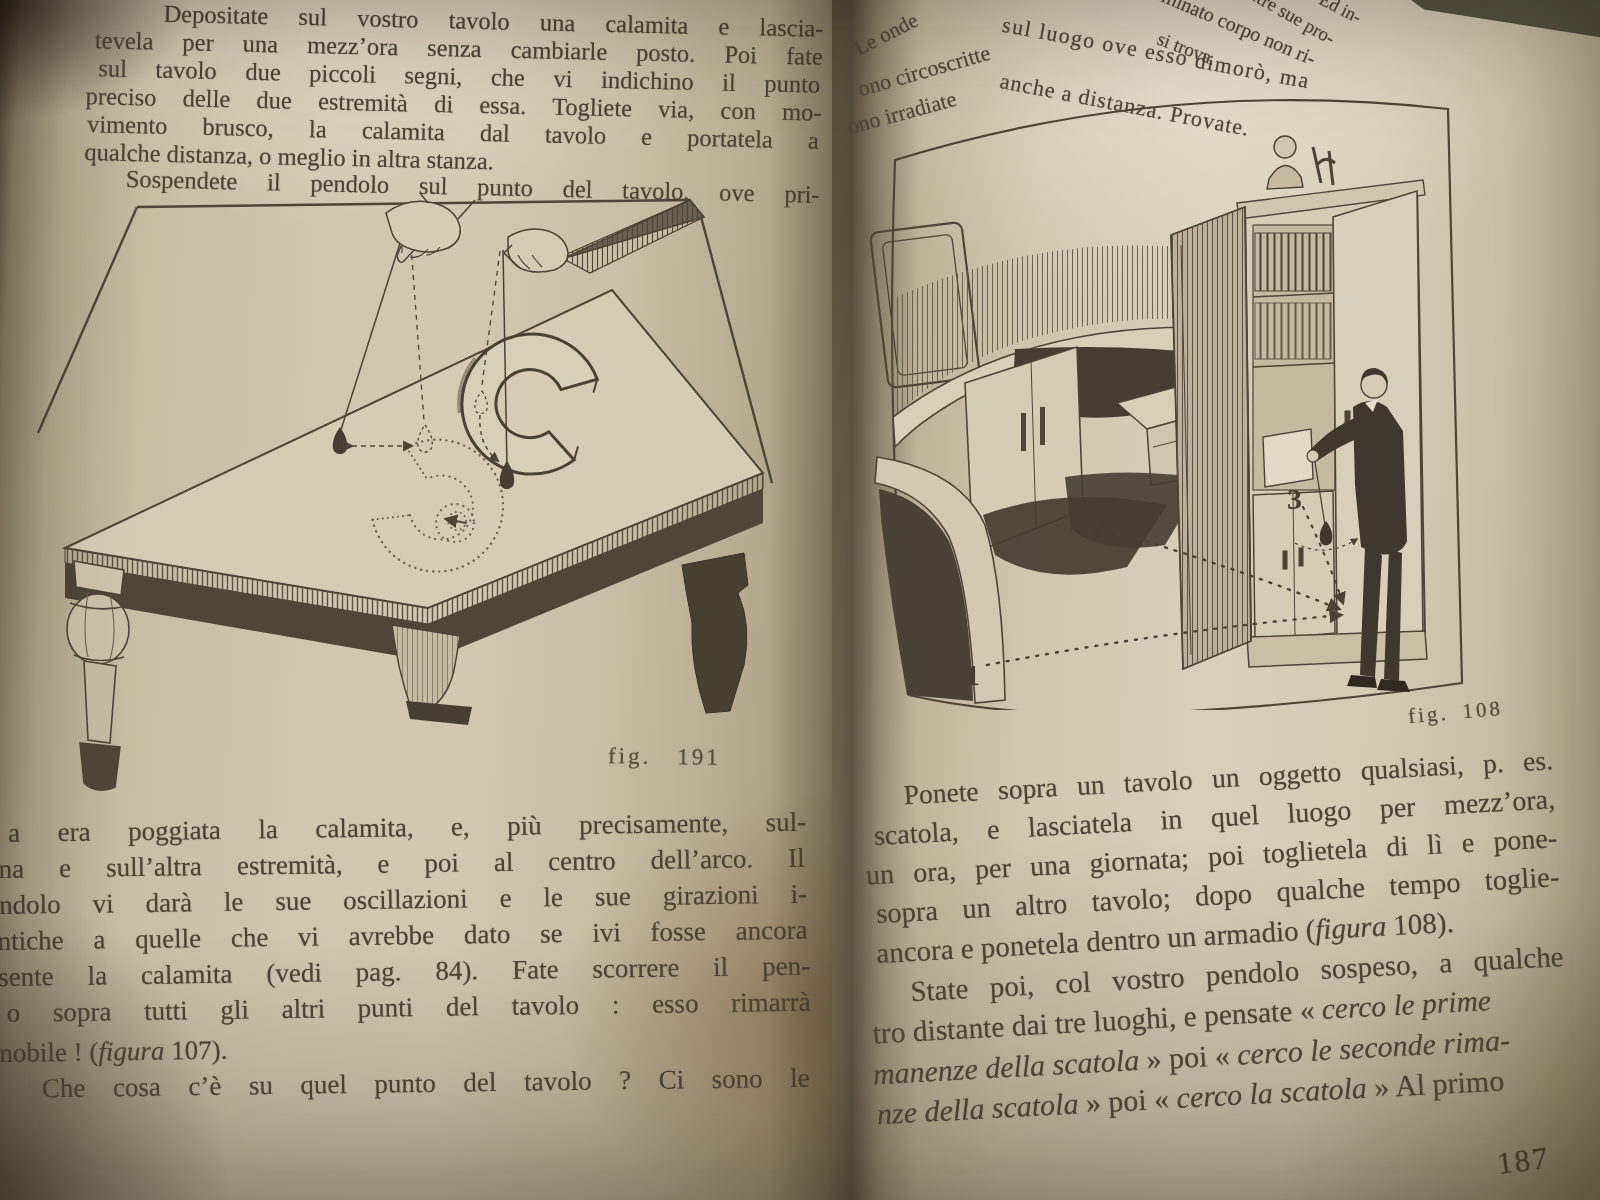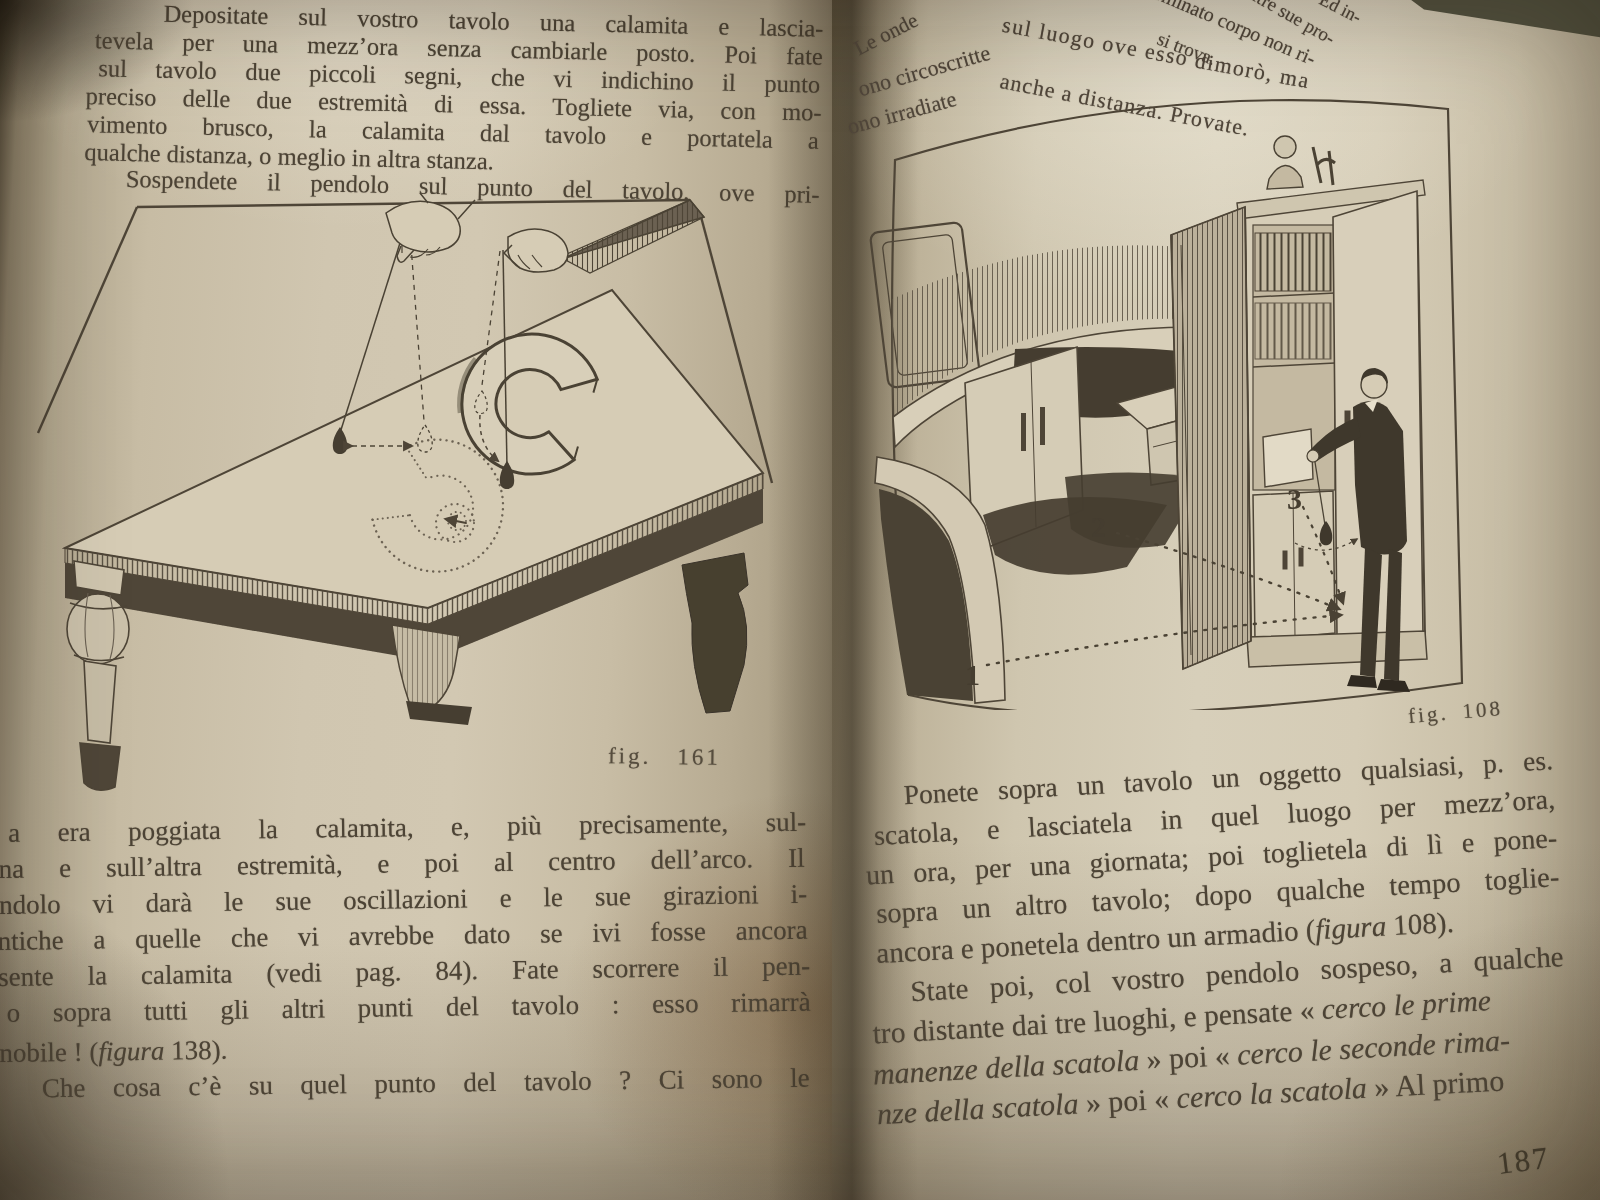--- a/index.html
+++ b/index.html
@@ -142,32 +142,32 @@
         <path d="M398 10 L390 0 M428 26 L445 7" fill="none"></path>
       </g>
       <g stroke="#4a4234" stroke-width="1.5" fill="#d6ccb5">
         <path d="M478 44 Q498 32 518 38 Q536 44 538 60 Q538 72 524 77 Q504 82 490 75 Q478 68 478 56 Z"></path>
         <path d="M490 75 L480 66 L474 60 L482 52" fill="none"></path>
         <path d="M500 76 Q492 70 488 62 M512 74 Q506 68 502 62" fill="none" stroke-width="1.2"></path>
       </g>
     </svg>
 
     <div class="tl cap" style="left:608px;top:744px;font-size:23px;transform:rotate(0.8deg);">
-      <span>fig.</span><span style="display:inline-block;width:26px;"></span><span>161</span>
+      <span>fig.</span><span style="display:inline-block;width:26px;"></span><span>191</span>
     </div>
 
     <div style="position:absolute;left:-6px;top:818px;width:820px;transform:rotate(-0.8deg);transform-origin:0 0;font-size:27px;">
       <span class="tl j" style="left:14px;top:0;width:798px;">a era poggiata la calamita, e, più precisamente, sul-</span>
       <span class="tl j" style="left:4px;top:36px;width:806px;">na e sull’altra estremità, e poi al centro dell’arco. Il</span>
       <span class="tl j" style="left:4px;top:72px;width:808px;">ndolo vi darà le sue oscillazioni e le sue girazioni i-</span>
       <span class="tl j" style="left:2px;top:108px;width:810px;">ntiche a quelle che vi avrebbe dato se ivi fosse ancora</span>
       <span class="tl j" style="left:2px;top:144px;width:812px;">sente la calamita (vedi pag. 84). Fate scorrere il pen-</span>
       <span class="tl j" style="left:10px;top:180px;width:804px;">o sopra tutti gli altri punti del tavolo : esso rimarrà</span>
       <span class="tl" style="left:2px;top:220px;">
-        <span>nobile ! (</span><span class="it">figura</span><span> 138).</span>
+        <span>nobile ! (</span><span class="it">figura</span><span> 107).</span>
       </span>
       <span class="tl j" style="left:44px;top:256px;width:768px;">Che cosa c’è su quel punto del tavolo ? Ci sono le</span>
     </div>
   </div>
 
   <div class="page page-right"></div>
   <div class="gutter"></div>
 
   <span class="tl frag" style="left:852px;top:22px;font-size:21px;transform:rotate(-27deg);">Le onde</span>
   <span class="tl frag" style="left:856px;top:58px;font-size:22px;transform:rotate(-16deg);">ono circoscritte</span>

